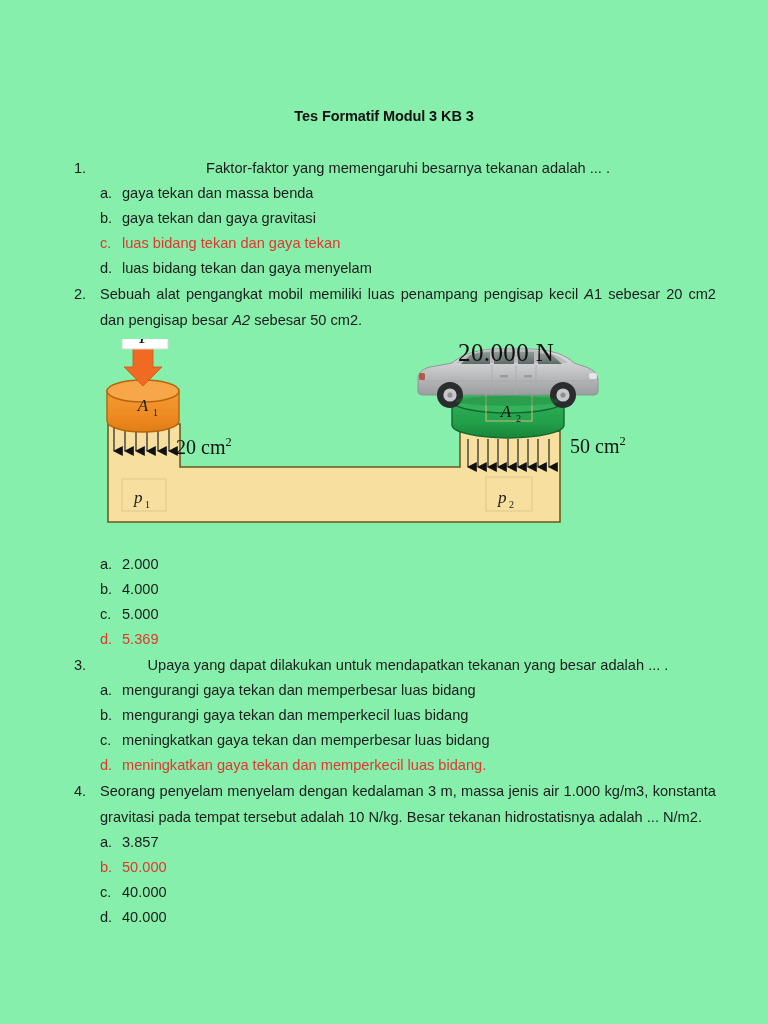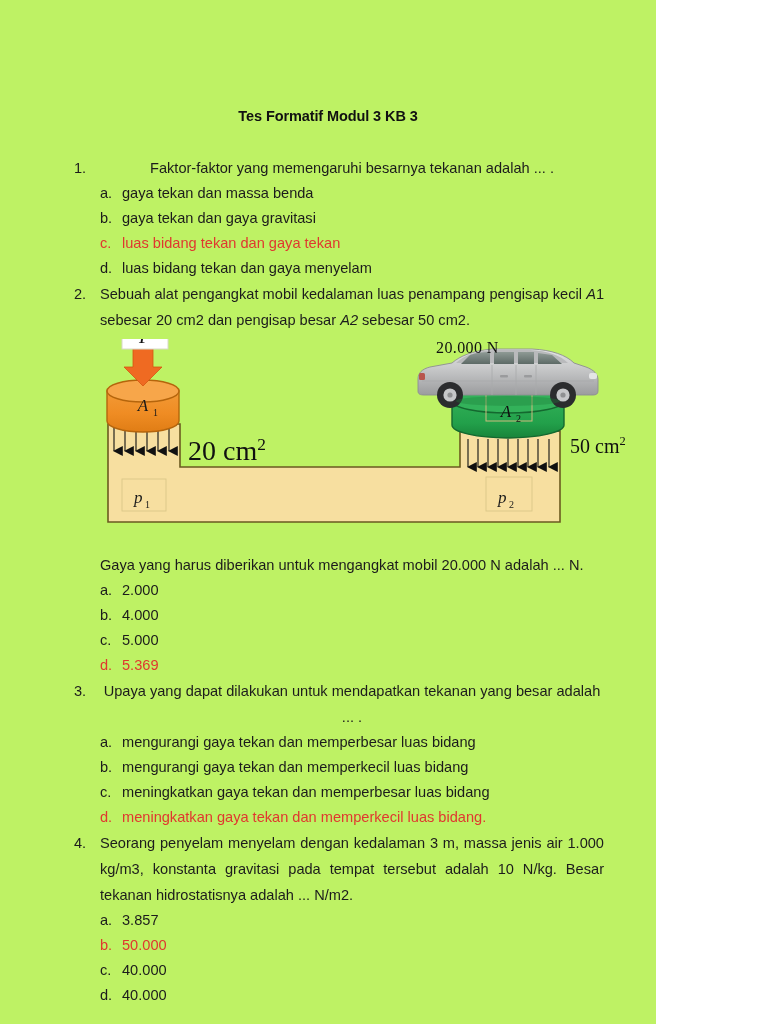--- a/index.html
+++ b/index.html
@@ -12,23 +12,23 @@
     width: 768px;
     height: 1024px;
     position: relative;
     font-family: "Liberation Sans", sans-serif;
     color: #1b1b1b;
     overflow: hidden;
   }
 
   .page {
     position: relative;
-    width: 656px;
+    width: 768px;
     height: 1024px;
-    background: #bef264;
+    background: #86efac;
     padding: 0;
   }
 
   
   .doc-title {
     text-align: center;
     font-size: 14.5px;
     font-weight: bold;
     letter-spacing: -0.1px;
     color: #111;
@@ -101,29 +101,29 @@
     margin: 6px 0 8px 26px;
   }
   .figure svg { display: block; }
 
   .fig-label {
     position: absolute;
     font-family: "Liberation Serif", serif;
     color: #101010;
   }
   .lbl-force {
-    left: 336px;
+    left: 358px;
     top: 0px;
-    font-size: 16px;
+    font-size: 25px;
     letter-spacing: 0.4px;
   }
   .lbl-area-left {
-    left: 88px;
+    left: 76px;
     top: 96px;
-    font-size: 28px;
+    font-size: 20px;
   }
   .lbl-area-right {
     left: 470px;
     top: 95px;
     font-size: 20px;
   }
   .fig-label sup { font-size: 0.62em; vertical-align: super; }
 
   .spacer-end { height: 70px; }
 </style>
@@ -158,21 +158,21 @@
           <span class="opt-letter">d.</span>
           <span class="opt-text">luas bidang tekan dan gaya menyelam</span>
         </div>
       </div>
     </div>
 
     <div class="q-block">
       <div class="q-line">
         <span class="q-num">2.</span>
         <span class="q-text">
-          <span>Sebuah alat pengangkat mobil kedalaman luas penampang pengisap kecil </span><i>A</i><span>1 sebesar 20 cm2 dan pengisap besar </span><i>A2</i><span> sebesar 50 cm2.</span>
+          <span>Sebuah alat pengangkat mobil memiliki luas penampang pengisap kecil </span><i>A</i><span>1 sebesar 20 cm2 dan pengisap besar </span><i>A2</i><span> sebesar 50 cm2.</span>
         </span>
       </div>
 
       <div class="figure">
         <svg width="560" height="205" viewBox="0 0 560 205">
           <defs>
             <linearGradient id="gOrange" x1="0" y1="0" x2="0" y2="1">
               <stop offset="0%" stop-color="#f39a36"></stop>
               <stop offset="55%" stop-color="#ef8c23"></stop>
               <stop offset="100%" stop-color="#e07d15"></stop>
@@ -297,21 +297,20 @@
 
             <ellipse cx="408" cy="62" rx="52" ry="5" fill="#1d7a3a" opacity="0.35"></ellipse>
           </g>
         </svg>
 
         <div class="fig-label lbl-force">20.000 N</div>
         <div class="fig-label lbl-area-left"><span>20 cm</span><sup>2</sup></div>
         <div class="fig-label lbl-area-right"><span>50 cm</span><sup>2</sup></div>
       </div>
 
-      <div class="sub-prompt">Gaya yang harus diberikan untuk mengangkat mobil 20.000 N adalah ... N.</div>
 
       <div class="options">
         <div class="opt">
           <span class="opt-letter">a.</span>
           <span class="opt-text">2.000</span>
         </div>
         <div class="opt">
           <span class="opt-letter">b.</span>
           <span class="opt-text">4.000</span>
         </div>

